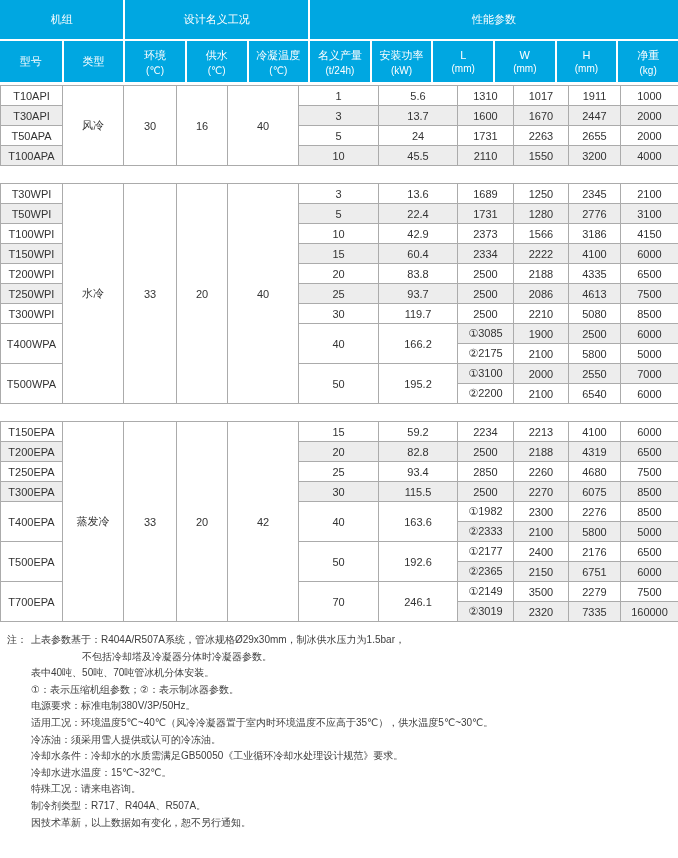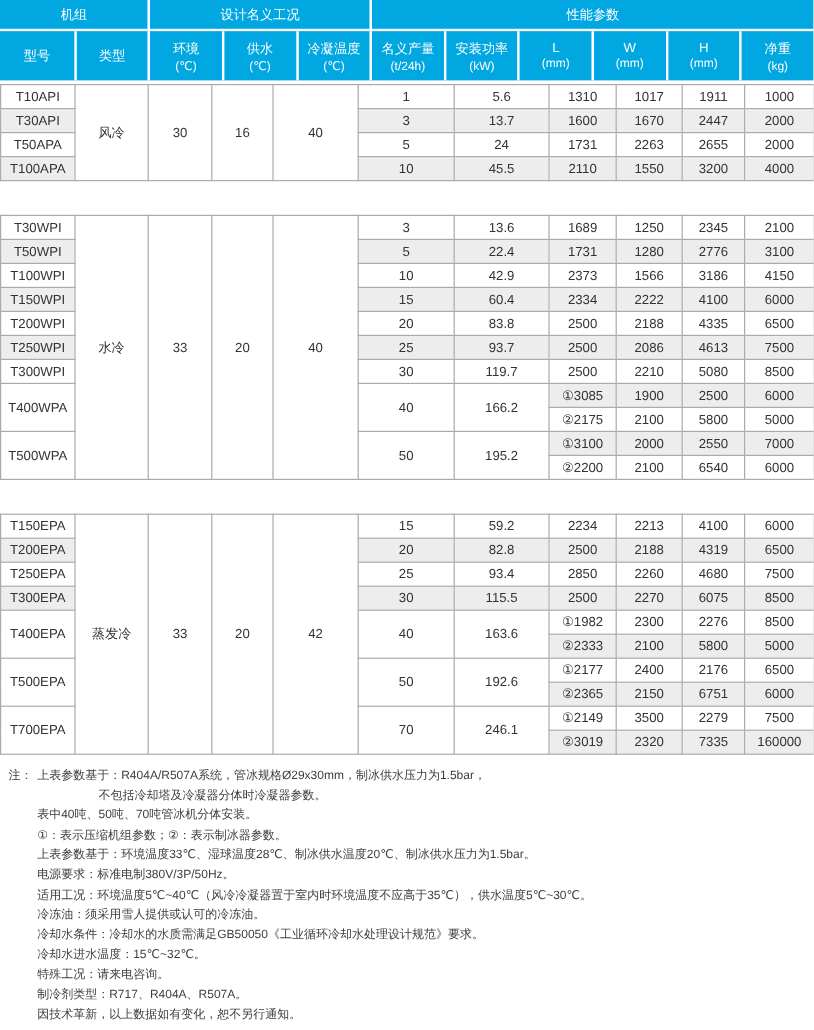--- a/index.html
+++ b/index.html
@@ -8,27 +8,27 @@
   }
   *{box-sizing:border-box;}
   html,body{margin:0;padding:0;background:#ffffff;}
   body{width:678px;height:858px;font-family:"Liberation Sans","DejaVu Sans",sans-serif;color:var(--text);}
   .sheet{width:678px;position:relative;}
 
   
   table{table-layout:fixed;width:678px;}
   .hdr{border-collapse:separate;border-spacing:0;}
   .hdr th{background:var(--header-bg);color:var(--header-text);font-weight:normal;padding:0;overflow:hidden;}
-  .hdr tr.grp th{height:26px;font-size:11px;border-bottom:2px solid #fff;}
+  .hdr tr.grp th{height:41px;font-size:11px;border-bottom:2px solid #fff;}
   .hdr tr.cols th{height:41px;font-size:11px;}
   .hdr th.sep{border-left:2px solid #fff;}
   .hdr .u{font-size:10px;margin-top:2px;}
 
   
-  .block{border-collapse:collapse;margin-top:28px;border:1.5px solid var(--block-border);}
+  .block{border-collapse:collapse;margin-top:17px;border:1.5px solid var(--block-border);}
   .block.first{margin-top:3px;padding-left:44px;}
   .block td{border:1px solid var(--cell-border);height:20px;font-size:11px;text-align:center;
             vertical-align:middle;padding:0;color:var(--text);background:#fff;overflow:hidden;}
   .block td.g{background:var(--stripe);}
 
   
   .notes{margin-top:10px;position:relative;padding-left:31px;font-size:10px;line-height:16.6px;color:#3d3d3d;}
   .notes .prefix{position:absolute;left:7px;top:0;}
   .note-line{white-space:nowrap;}
   .note-line.ind1{padding-left:51px;font-family:Liberation Serif, serif;}
@@ -367,21 +367,20 @@
       </table>
     </div>
 
   <div class="notes">
     <span class="prefix">注：</span>
     <div id="notes-lines">
         <div class="note-line">上表参数基于：R404A/R507A系统，管冰规格Ø29x30mm，制冰供水压力为1.5bar，</div>
         <div class="note-line ind1">不包括冷却塔及冷凝器分体时冷凝器参数。</div>
         <div class="note-line">表中40吨、50吨、70吨管冰机分体安装。</div>
         <div class="note-line">①：表示压缩机组参数；②：表示制冰器参数。</div>
-        <div class="note-line">上表参数基于：环境温度33℃、湿球温度28℃、制冰供水温度20℃、制冰供水压力为1.5bar。</div>
         <div class="note-line">电源要求：标准电制380V/3P/50Hz。</div>
         <div class="note-line">适用工况：环境温度5℃~40℃（风冷冷凝器置于室内时环境温度不应高于35℃），供水温度5℃~30℃。</div>
         <div class="note-line">冷冻油：须采用雪人提供或认可的冷冻油。</div>
         <div class="note-line">冷却水条件：冷却水的水质需满足GB50050《工业循环冷却水处理设计规范》要求。</div>
         <div class="note-line">冷却水进水温度：15℃~32℃。</div>
         <div class="note-line">特殊工况：请来电咨询。</div>
         <div class="note-line">制冷剂类型：R717、R404A、R507A。</div>
         <div class="note-line">因技术革新，以上数据如有变化，恕不另行通知。</div>
       </div>
   </div>

